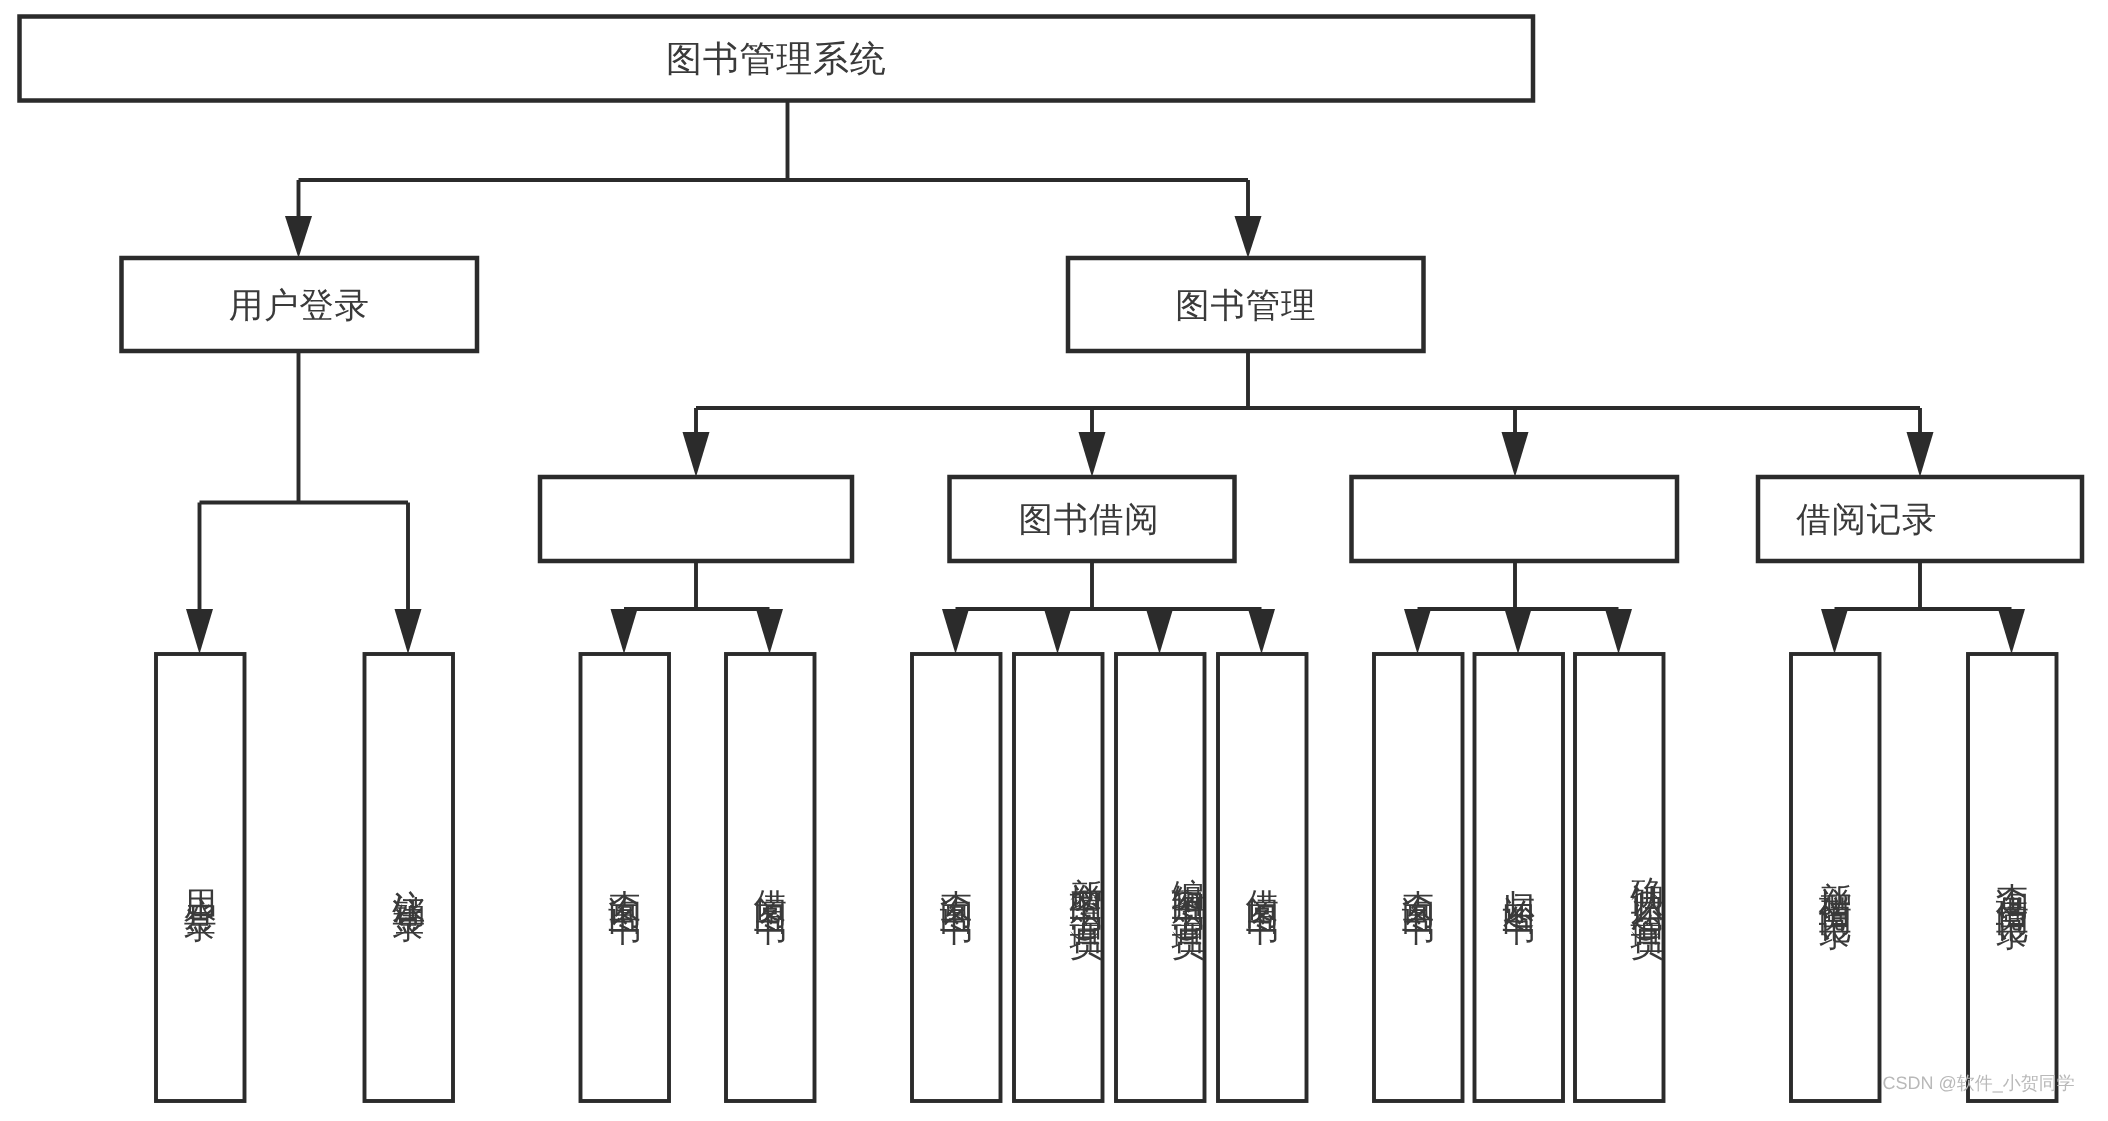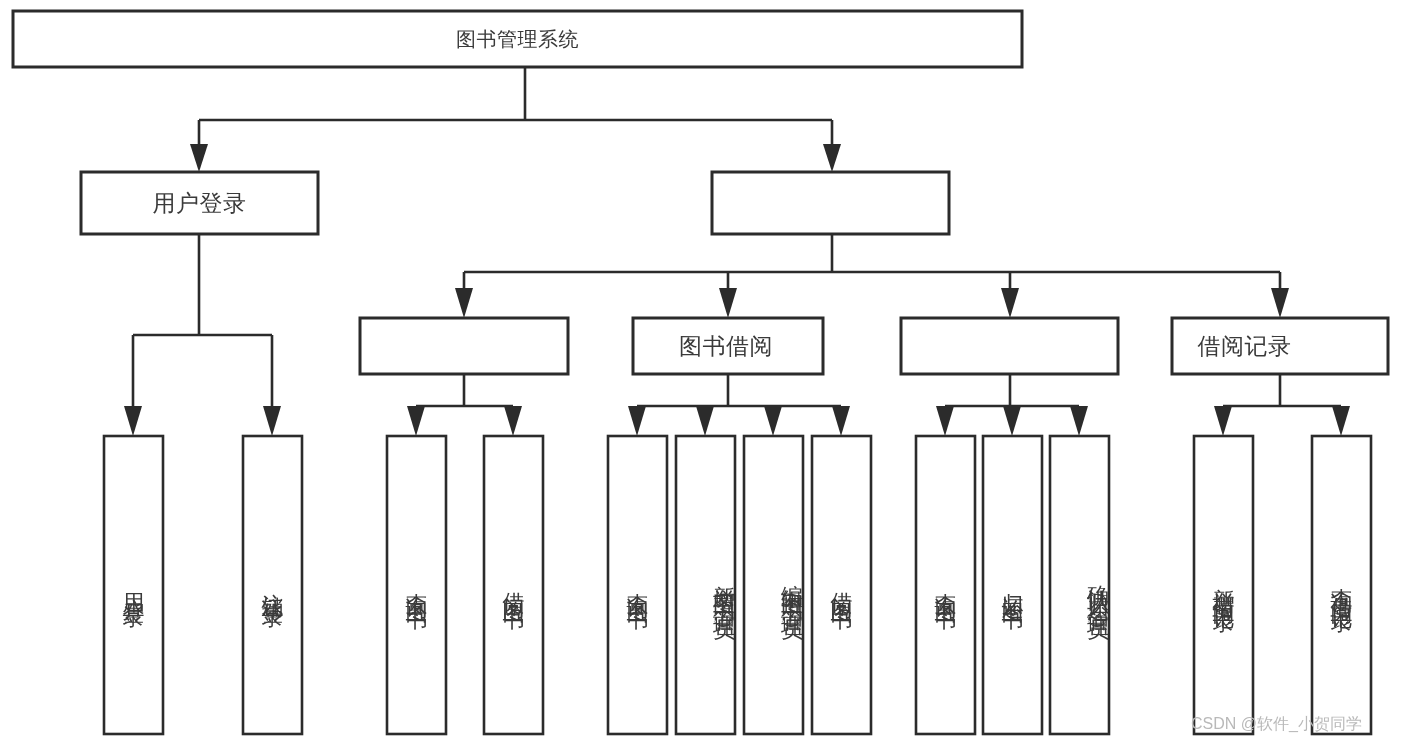--- a/index.html
+++ b/index.html
@@ -54,43 +54,43 @@
     justify-content: center;
     pointer-events: none;
     user-select: none;
   }
   .label-h {
     font-size: 23px;
     letter-spacing: 0.5px;
     white-space: nowrap;
   }
   .label-root {
-    font-size: 20px;
+    font-size: 24px;
     letter-spacing: 0.5px;
     white-space: nowrap;
   }
   .label-v {
     writing-mode: vertical-rl;
     text-orientation: upright;
     font-size: 22px;
     letter-spacing: 5px;
     line-height: 1;
     white-space: nowrap;
     justify-content: center;
     align-items: center;
   }
   .label-v.align-top {
     align-items: flex-start;
     justify-content: center;
   }
   .watermark {
     position: absolute;
-    left: 1191px;
+    left: 1255px;
     top: 714px;
-    font-size: 16px;
+    font-size: 12px;
     color: #b9b9b9;
     white-space: nowrap;
     font-family: "Liberation Sans", "DejaVu Sans", sans-serif;
     user-select: none;
   }
 </style>
 </head>
 <body>
 
 <div id="diagram-root">
@@ -187,20 +187,21 @@
 
     <rect class="node-box-thin" x="1194" y="436" width="59" height="298"></rect>
     <rect class="node-box-thin" x="1312" y="436" width="59" height="298"></rect>
 
   </svg>
 
   <div class="node-label label-root" style="left:13px; top:11px; width:1009px; height:56px;">图书管理系统</div>
 
   <div class="node-label label-h" style="left:81px; top:172px; width:237px; height:62px;">用户登录</div>
 
+  <div class="node-label label-h" style="left:712px; top:172px; width:237px; height:62px;">图书管理</div>
 
 
   <div class="node-label label-h" style="left:633px; top:318px; width:186px; height:56px;">图书借阅</div>
 
 
   <div class="node-label label-h" style="left:1152px; top:318px; width:185px; height:56px;">借阅记录</div>
 
   <div class="node-label label-v" style="left:104px; top:436px; width:59px; height:298px;">用户登录</div>
 
   <div class="node-label label-v" style="left:243px; top:436px; width:59px; height:298px;">注销登录</div>

